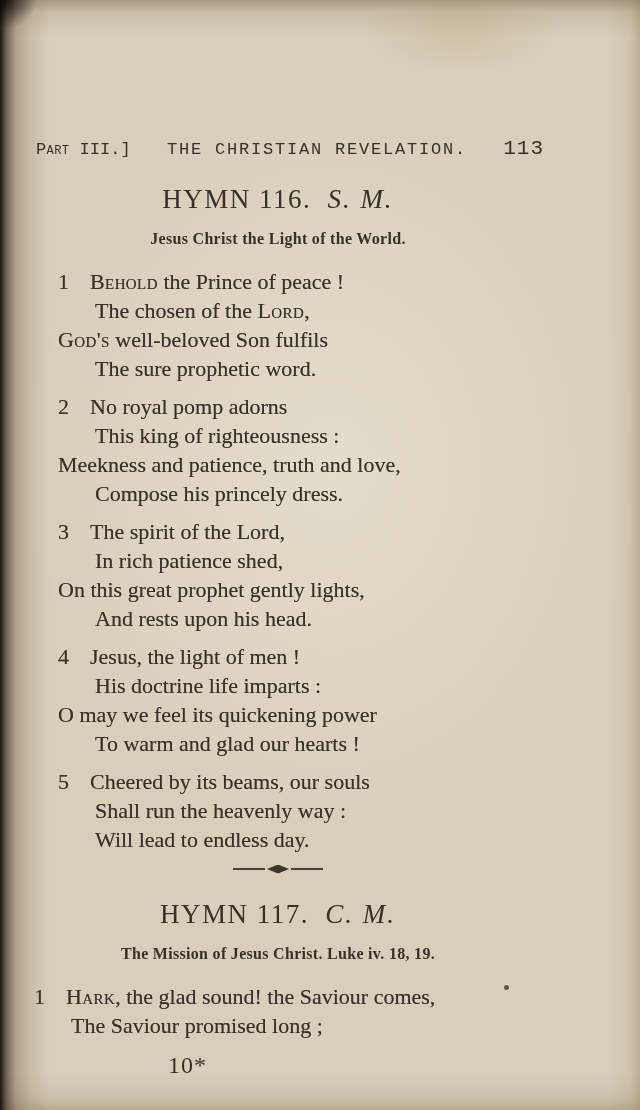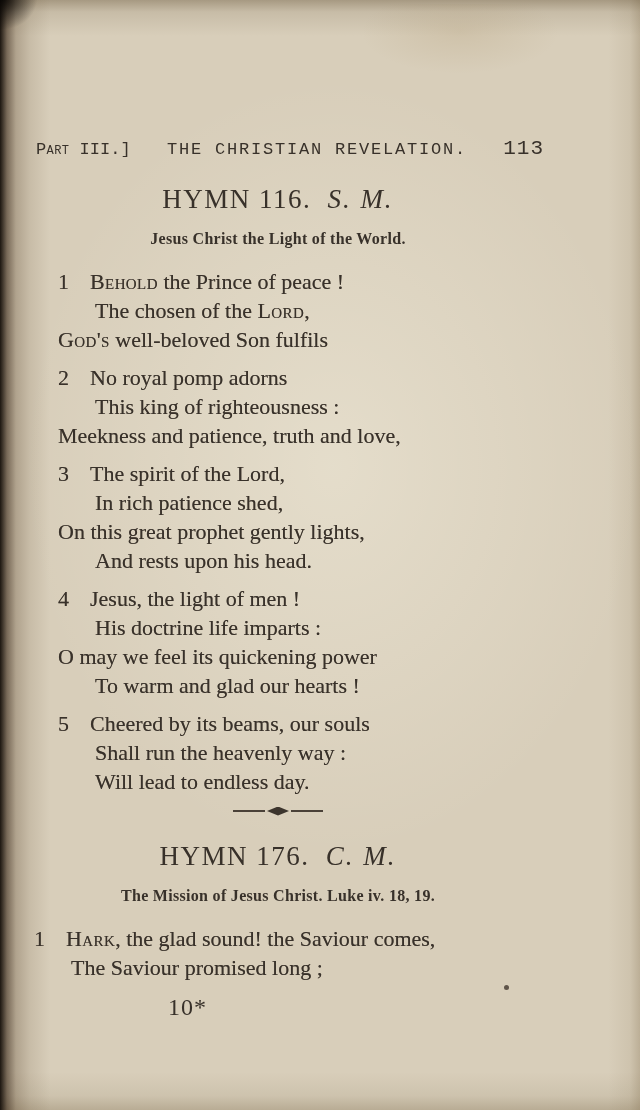--- a/index.html
+++ b/index.html
@@ -86,25 +86,27 @@
   <div>
     <div class="hymn-heading center-col">
       <span>HYMN 116.</span><span class="meter">S. M.</span>
     </div>
     <div class="hymn-subtitle center-col">Jesus Christ the Light of the World.</div>
     <div class="verses">
         <div class="verse">
           <div class="line l-first"><span class="vnum">1</span><span class="sc">Behold</span> the Prince of peace !</div>
           <div class="line l-indent">The chosen of the <span class="sc">Lord</span>,</div>
           <div class="line l-flush"><span class="sc">God's</span> well-beloved Son fulfils</div>
+          <div class="line l-indent">The sure prophetic word.</div>
         </div>
         <div class="verse">
           <div class="line l-first"><span class="vnum">2</span>No royal pomp adorns</div>
           <div class="line l-indent">This king of righteousness :</div>
           <div class="line l-flush">Meekness and patience, truth and love,</div>
+          <div class="line l-indent">Compose his princely dress.</div>
         </div>
         <div class="verse">
           <div class="line l-first"><span class="vnum">3</span>The spirit of the Lord,</div>
           <div class="line l-indent">In rich patience shed,</div>
           <div class="line l-flush">On this great prophet gently lights,</div>
           <div class="line l-indent">And rests upon his head.</div>
         </div>
         <div class="verse">
           <div class="line l-first"><span class="vnum">4</span>Jesus, the light of men !</div>
           <div class="line l-indent">His doctrine life imparts :</div>
@@ -120,21 +122,21 @@
   </div>
 
   <div class="divider center-col">
     <span class="bar"></span>
     <span class="diamond"></span>
     <span class="bar"></span>
   </div>
 
   <div>
     <div class="hymn-heading center-col">
-      <span>HYMN 176.</span><span class="meter">C. M.</span>
+      <span>HYMN 117.</span><span class="meter">C. M.</span>
     </div>
     <div class="hymn-subtitle center-col">The Mission of Jesus Christ.  Luke iv. 18, 19.</div>
     <div class="verses shift-left">
         <div class="verse">
           <div class="line l-first"><span class="vnum">1</span><span class="sc">Hark</span>, the glad sound! the Saviour comes,</div>
           <div class="line l-indent">The Saviour promised long ;</div>
         </div>
       </div>
   </div>
 

